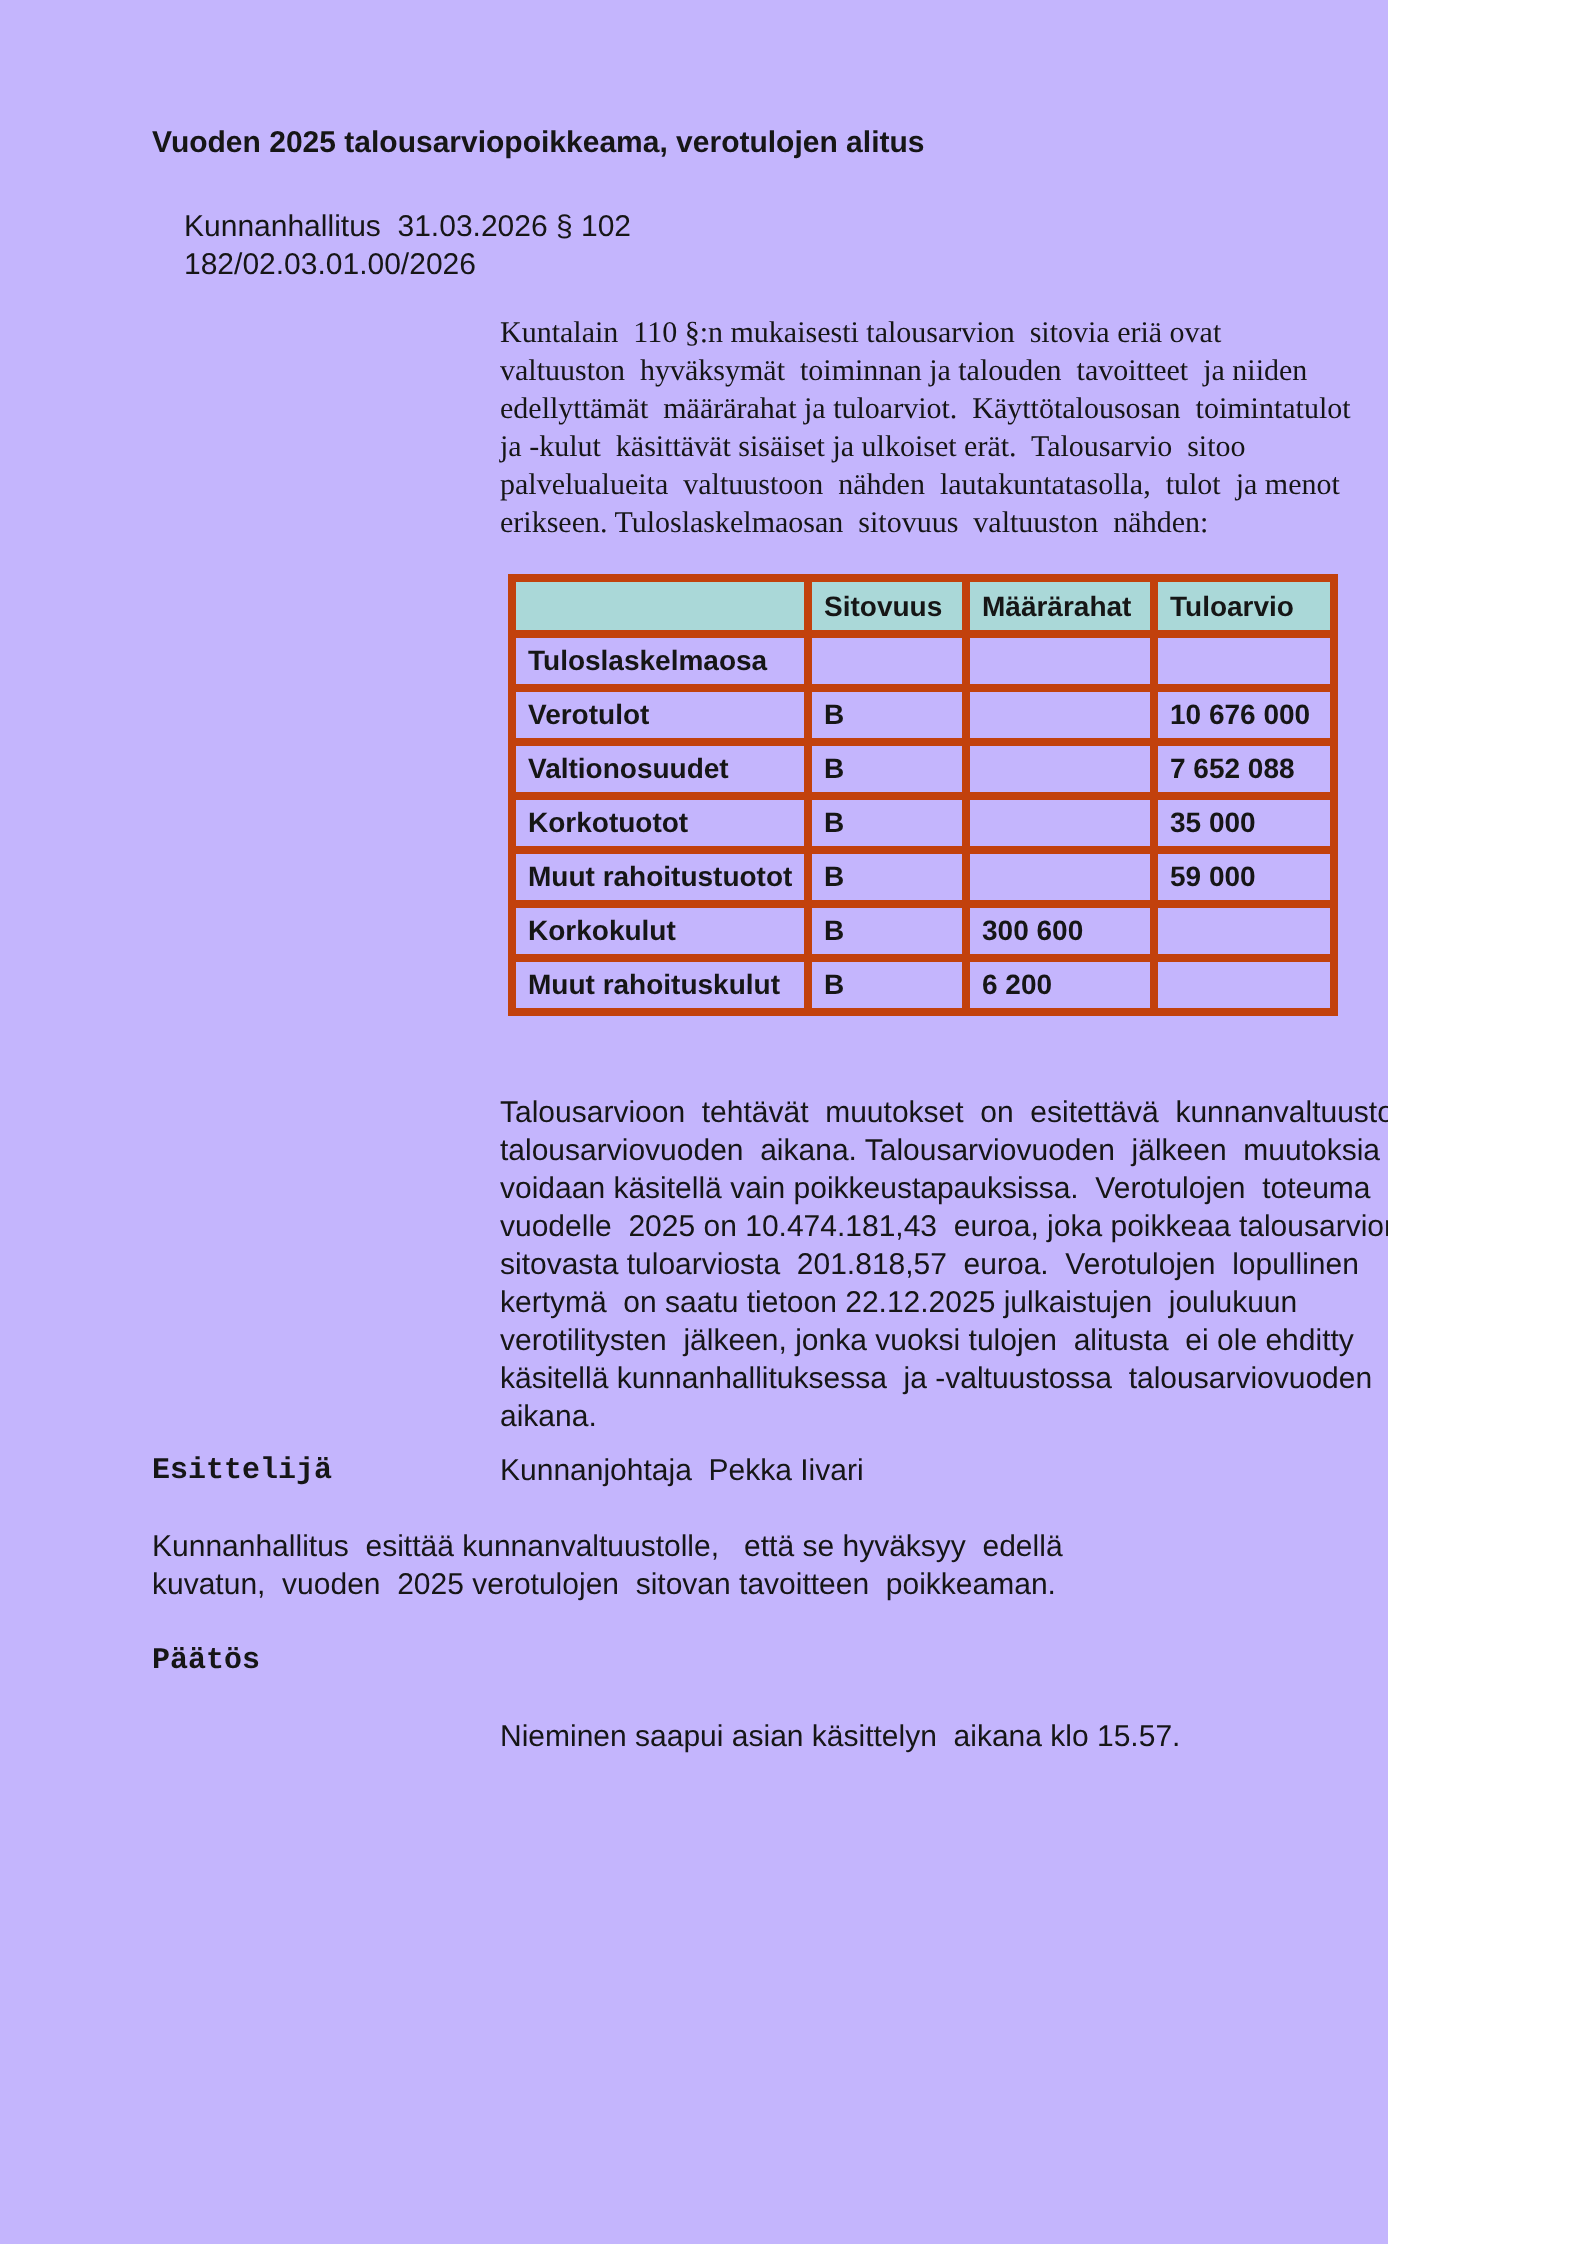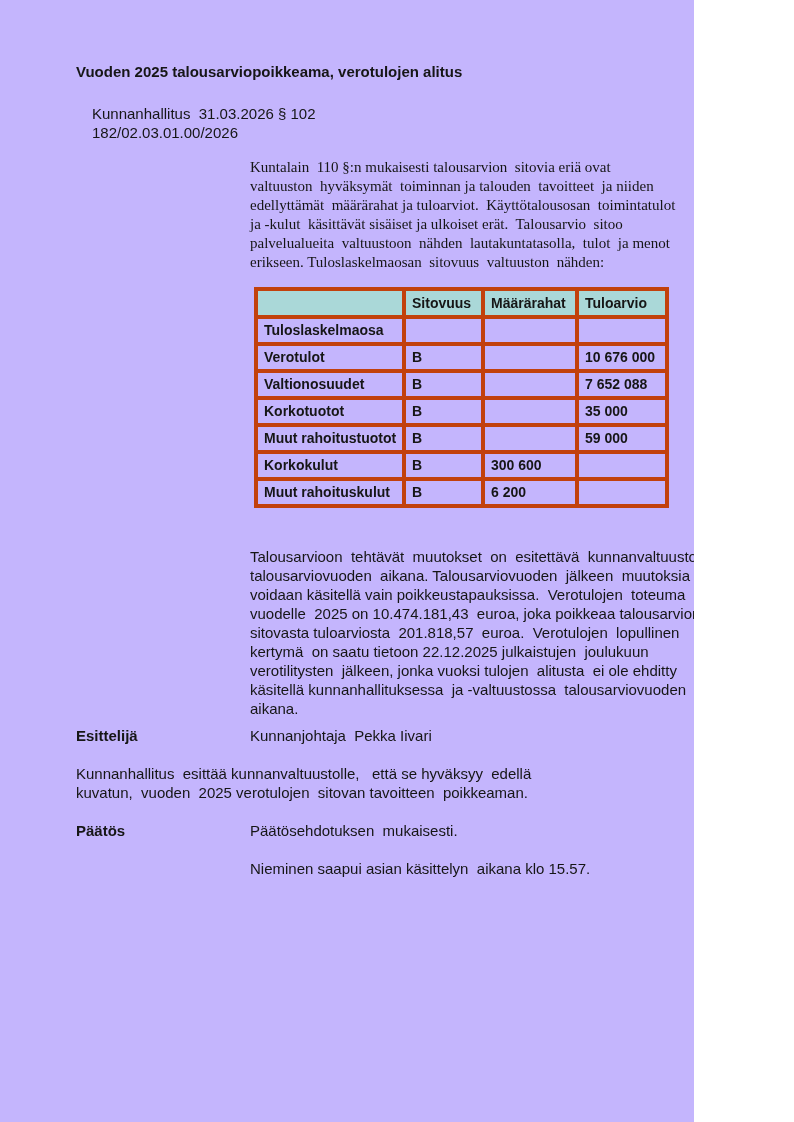--- a/index.html
+++ b/index.html
@@ -71,20 +71,21 @@
   }
   .row {
     display: flex;
     margin-bottom: 19px;
   }
   .row .label {
     width: 174px;
     flex: none;
     font-weight: 700;
     white-space: pre;
+    font-family: Liberation Mono, monospace;
   }
   .row .value {
     flex: 1;
     white-space: pre;
   }
 </style>
 </head>
 <body>
 
 <div class="page">
@@ -177,21 +178,20 @@
     <div class="value">Kunnanjohtaja  Pekka Iivari</div>
   </div>
 
   <div class="row">
     <div class="value">Kunnanhallitus  esittää kunnanvaltuustolle,   että se hyväksyy  edellä
 kuvatun,  vuoden  2025 verotulojen  sitovan tavoitteen  poikkeaman.</div>
   </div>
 
   <div class="row">
     <div class="label">Päätös</div>
-    <div class="value">Päätösehdotuksen  mukaisesti.</div>
   </div>
 
   <div class="row">
     <div class="label"></div>
     <div class="value">Nieminen saapui asian käsittelyn  aikana klo 15.57.</div>
   </div>
 
 </div>
 
 </body></html>

